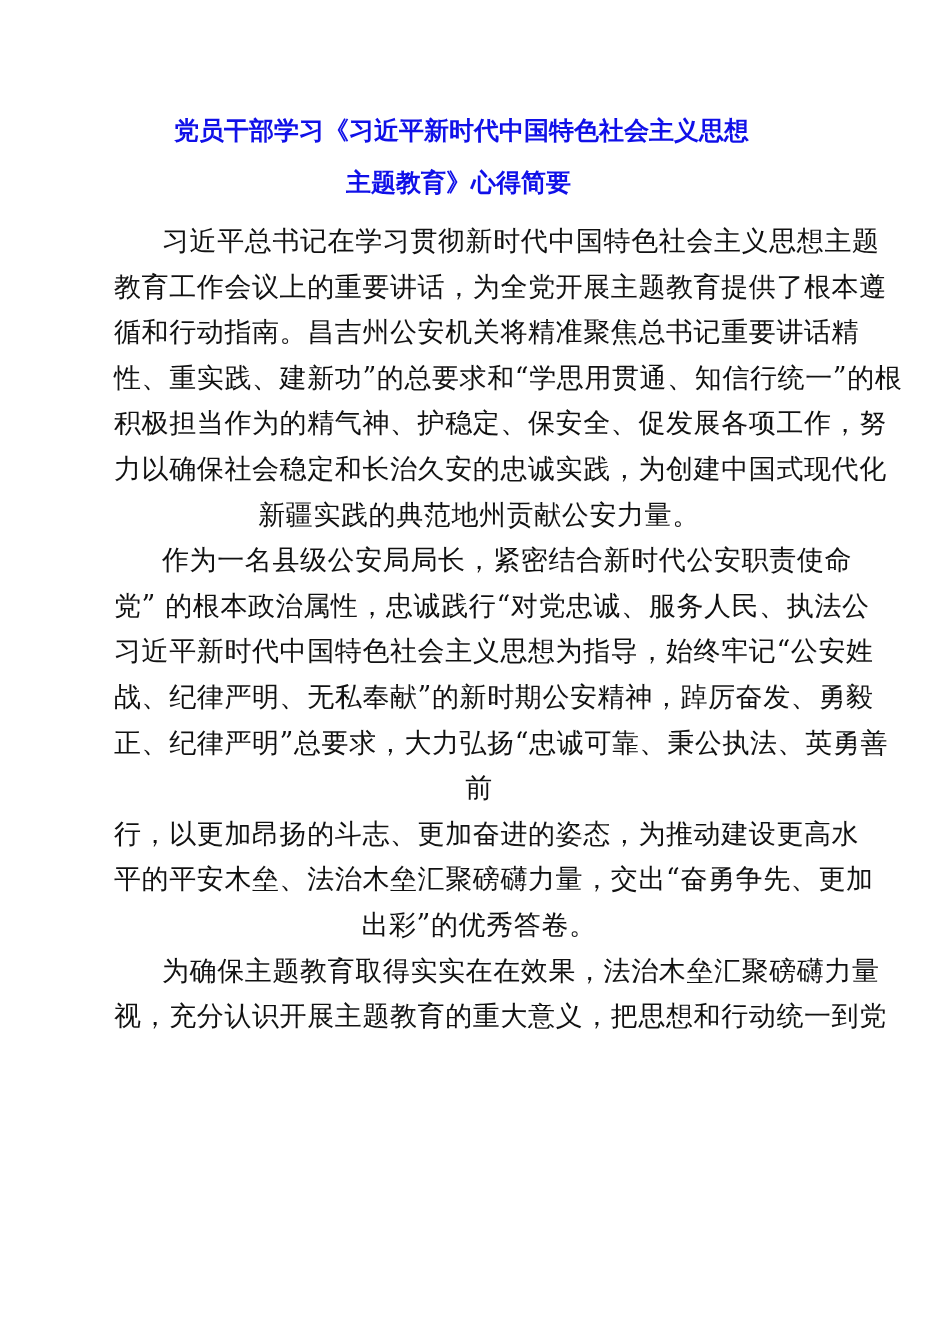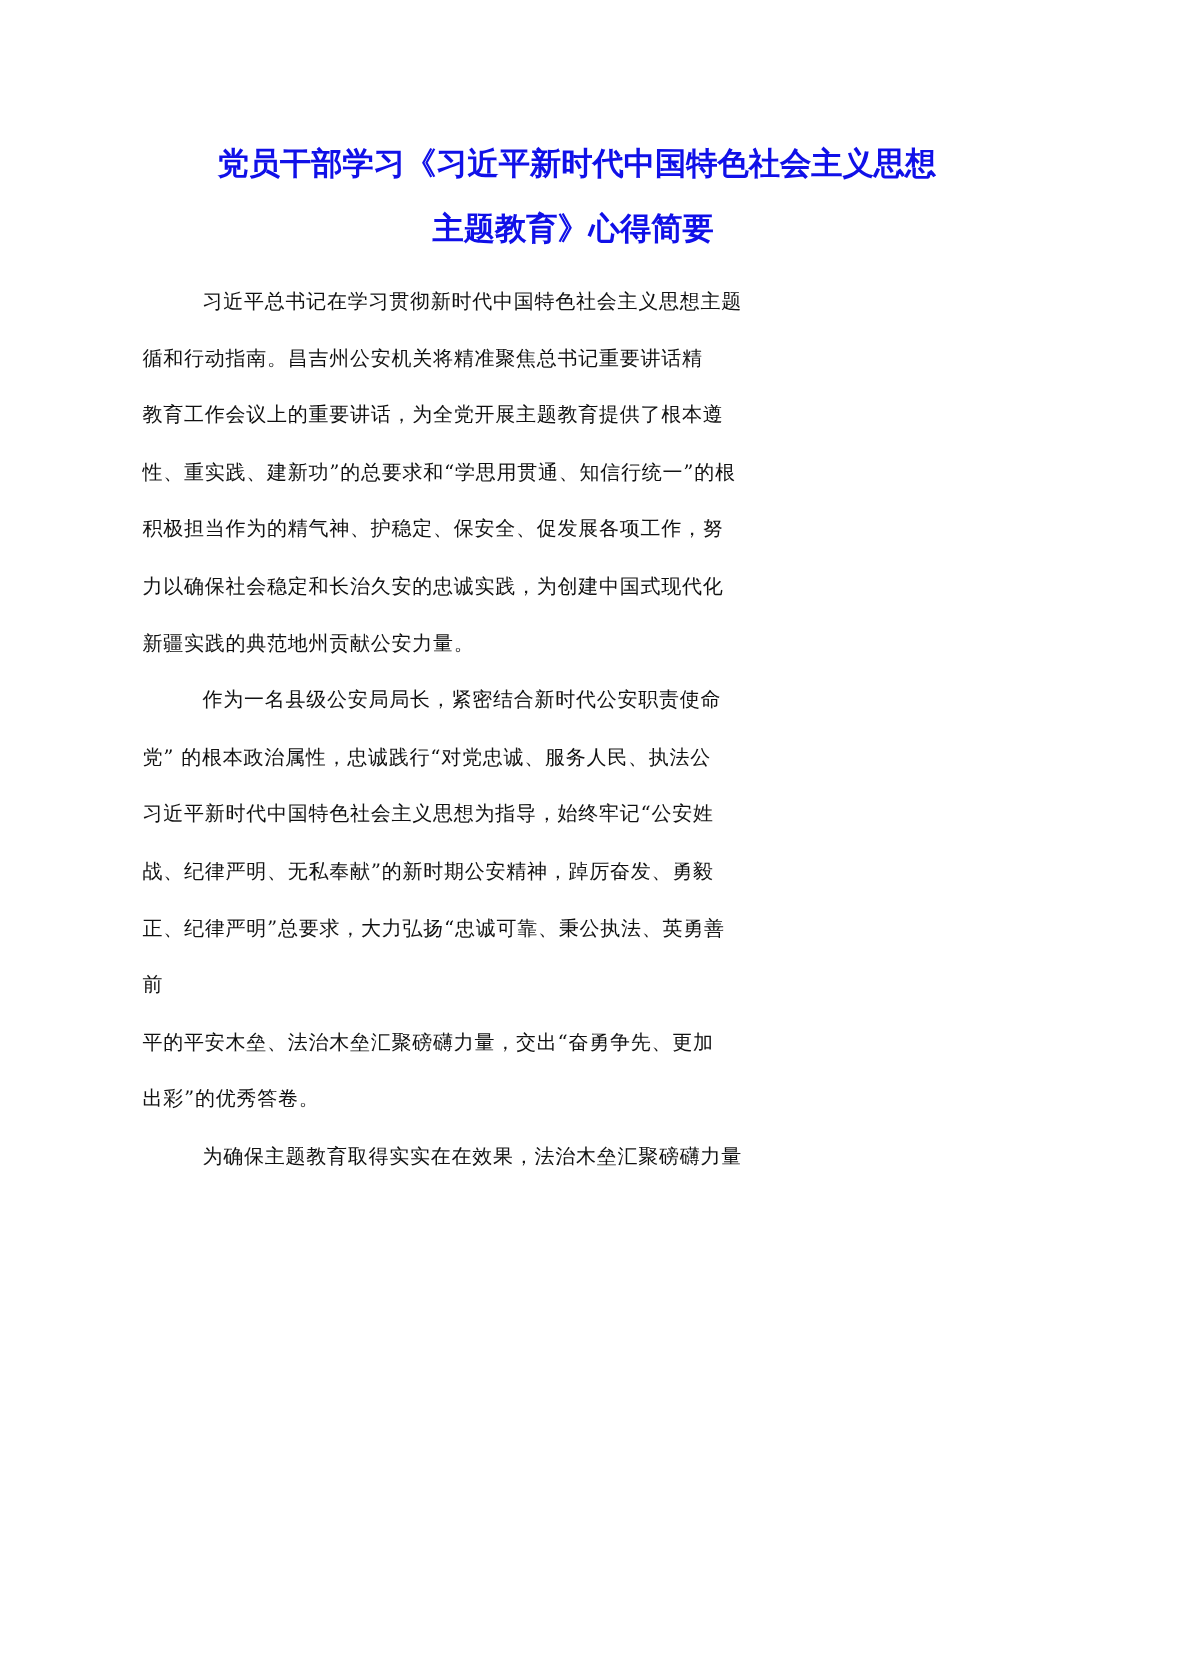--- a/index.html
+++ b/index.html
@@ -37,55 +37,58 @@
     .body {
       position: absolute;
       left: 114px;
       top: 218px;
       width: 730px;
     }
     .line {
       display: block;
       height: 45.6px;
       line-height: 45.6px;
-      font-size: 16px;
+      font-size: 27px;
       white-space: nowrap;
       letter-spacing: 0.6px;
+      text-align: center;
     }
     .line.indent { padding-left: 48px; }
   </style>
 </head>
 <body>
 
 <div class="page">
 
   <div class="title-line title-line-1">党员干部学习《习近平新时代中国特色社会主义思想</div>
   <div class="title-line title-line-2">主题教育》心得简要</div>
 
   <div class="body">
 
     <div>
       <span class="line indent">习近平总书记在学习贯彻新时代中国特色社会主义思想主题</span>
+      <span class="line">教育工作会议上的重要讲话，为全党开展主题教育提供了根本遵</span>
       <span class="line">循和行动指南。昌吉州公安机关将精准聚焦总书记重要讲话精</span>
-      <span class="line">教育工作会议上的重要讲话，为全党开展主题教育提供了根本遵</span>
       <span class="line">性、重实践、建新功”的总要求和“学思用贯通、知信行统一”的根</span>
       <span class="line">积极担当作为的精气神、护稳定、保安全、促发展各项工作，努</span>
       <span class="line">力以确保社会稳定和长治久安的忠诚实践，为创建中国式现代化</span>
       <span class="line">新疆实践的典范地州贡献公安力量。</span>
     </div>
 
     <div>
       <span class="line indent">作为一名县级公安局局长，紧密结合新时代公安职责使命</span>
       <span class="line">党” 的根本政治属性，忠诚践行“对党忠诚、服务人民、执法公</span>
       <span class="line">习近平新时代中国特色社会主义思想为指导，始终牢记“公安姓</span>
       <span class="line">战、纪律严明、无私奉献”的新时期公安精神，踔厉奋发、勇毅</span>
       <span class="line">正、纪律严明”总要求，大力弘扬“忠诚可靠、秉公执法、英勇善</span>
       <span class="line">前</span>
+      <span class="line">行，以更加昂扬的斗志、更加奋进的姿态，为推动建设更高水</span>
       <span class="line">平的平安木垒、法治木垒汇聚磅礴力量，交出“奋勇争先、更加</span>
       <span class="line">出彩”的优秀答卷。</span>
     </div>
 
     <div>
       <span class="line indent">为确保主题教育取得实实在在效果，法治木垒汇聚磅礴力量</span>
+      <span class="line">视，充分认识开展主题教育的重大意义，把思想和行动统一到党</span>
     </div>
 
   </div>
 </div>
 
 </body></html>

